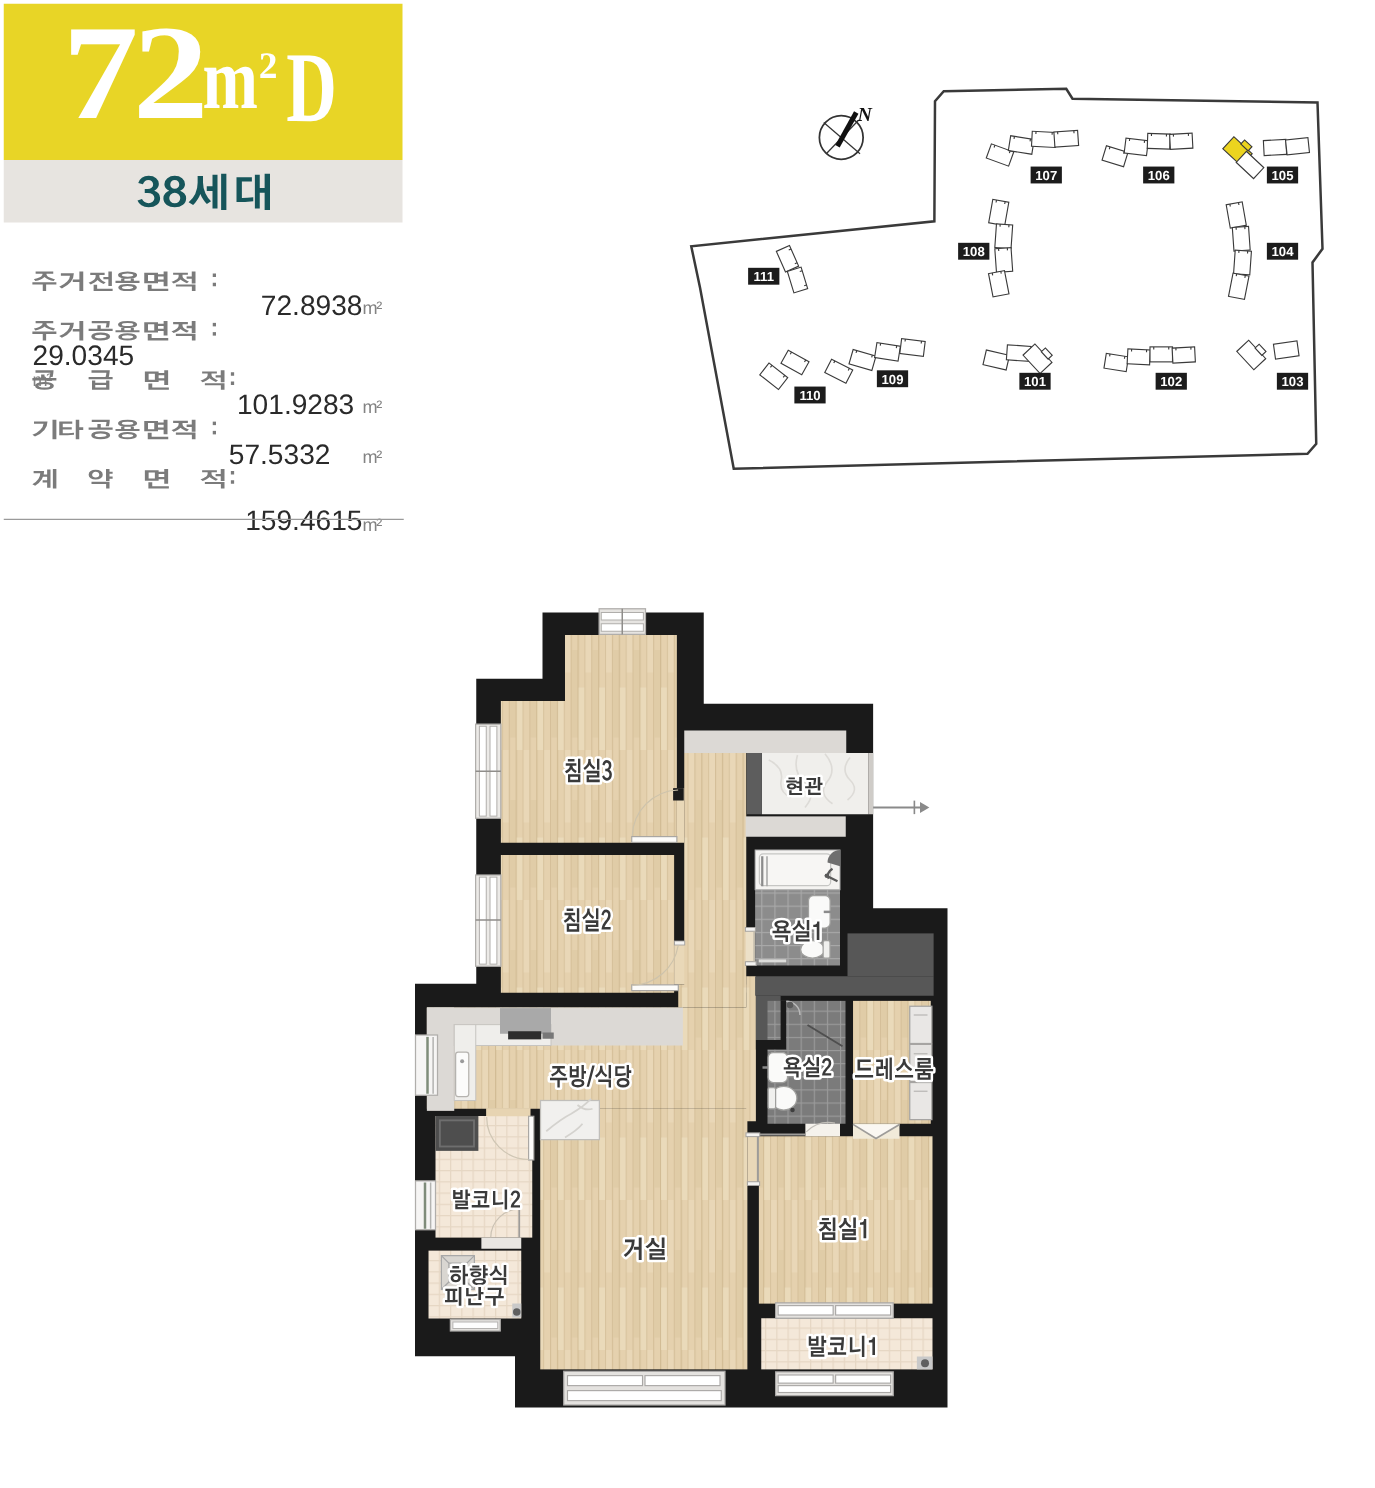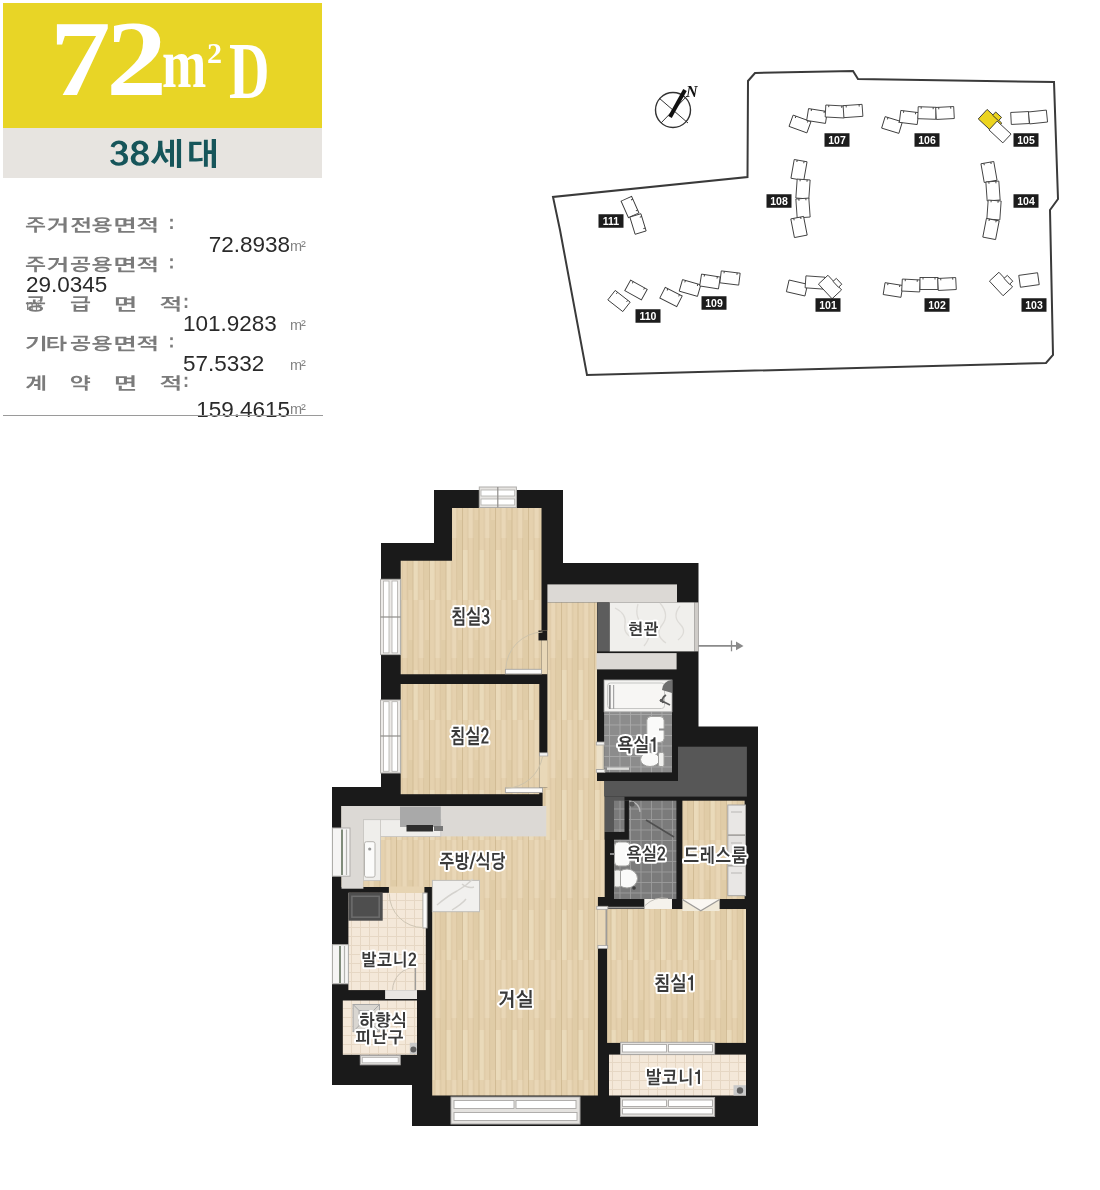--- a/index.html
+++ b/index.html
@@ -34,32 +34,32 @@
   <div style="display:flex;align-items:baseline;height:39.5px;flex-direction:column;">
     <div style="width:143px;display:flex;justify-content:space-between;color:#7d7d7d;font-size:20px;"></div>
     <div style="width:14px;"></div>
     <div style="flex:1;text-align:right;color:#2a2a2a;font-size:22.5px;">29.0345</div>
     <div style="width:11px;text-align:right;color:#838383;font-size:14.5px;position:relative;top:-1px;letter-spacing:-1px;">m²</div>
   </div>
 
   <div style="display:flex;align-items:baseline;height:39.5px;">
     <div style="width:143px;display:flex;justify-content:space-between;color:#7d7d7d;font-size:20px;"></div>
     <div style="width:14px;"></div>
-    <div style="flex:1;text-align:left;color:#2a2a2a;font-size:22.5px;">101.9283</div>
+    <div style="flex:1;text-align:center;color:#2a2a2a;font-size:22.5px;">101.9283</div>
     <div style="width:11px;text-align:right;color:#838383;font-size:14.5px;position:relative;top:-1px;letter-spacing:-1px;">m²</div>
   </div>
 
   <div style="display:flex;align-items:baseline;height:39.5px;">
     <div style="width:143px;display:flex;justify-content:space-between;color:#7d7d7d;font-size:20px;"></div>
     <div style="width:14px;"></div>
     <div style="flex:1;text-align:left;color:#2a2a2a;font-size:22.5px;">57.5332</div>
     <div style="width:11px;text-align:right;color:#838383;font-size:14.5px;position:relative;top:-1px;letter-spacing:-1px;">m²</div>
   </div>
 
-  <div style="display:flex;align-items:center;height:39.5px;">
+  <div style="display:flex;align-items:flex-end;height:39.5px;">
     <div style="width:143px;display:flex;justify-content:space-between;color:#7d7d7d;font-size:20px;"></div>
     <div style="width:14px;"></div>
     <div style="flex:1;text-align:right;color:#2a2a2a;font-size:22.5px;">159.4615</div>
     <div style="width:11px;text-align:right;color:#838383;font-size:14.5px;position:relative;top:-1px;letter-spacing:-1px;">m²</div>
   </div>
 </div>
 
 <div class="abs" style="left:3px;top:415px;width:320px;height:1px;background:#9a9a9a;"></div>
 
 <svg class="abs" style="left:0;top:0;" width="1100" height="1190" viewBox="0 0 1100 1190">

